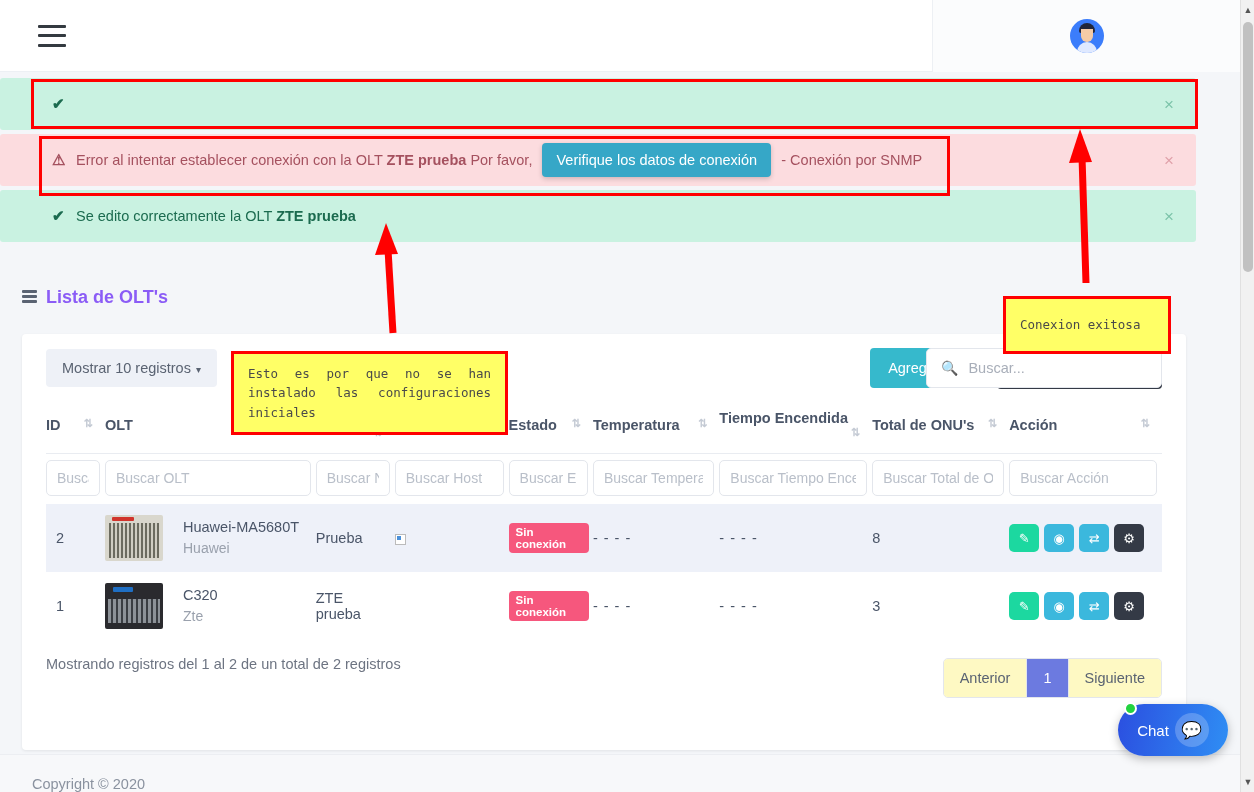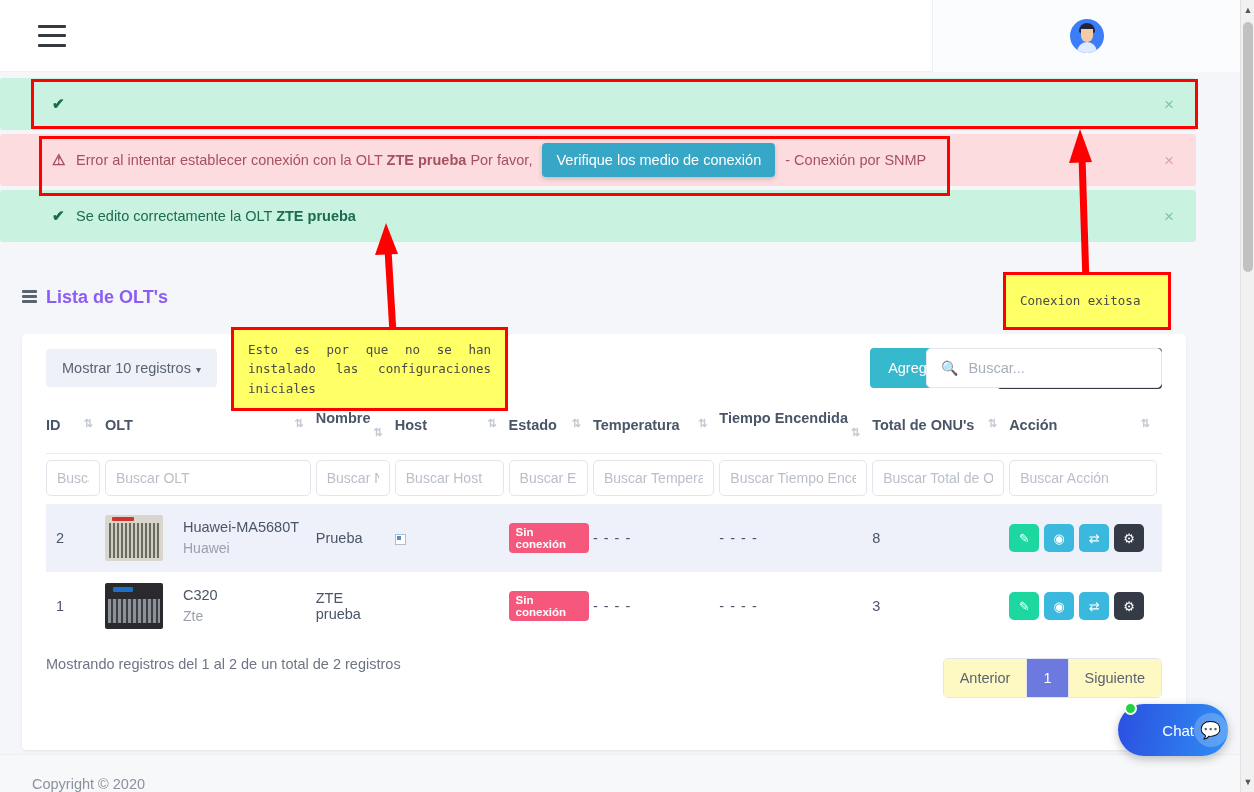--- a/index.html
+++ b/index.html
@@ -223,42 +223,42 @@
     background: #f7f8fa; border-top: 1px solid #eceef2;
     display: flex; align-items: flex-end; padding-left: 32px;
     font-size: 14.5px; color: #8a929f;
   }
 
   
   .chat-widget {
     position: absolute; right: 26px; bottom: 36px;
     width: 110px; height: 52px; border-radius: 26px;
     background: linear-gradient(100deg,#2b4fe0,#2f8ef4);
-    display: flex; align-items: center; justify-content: flex-end; 
+    display: flex; align-items: center; justify-content: center; gap: 6px;
     color: #fff; font-size: 15px; cursor: pointer;
     box-shadow: 0 3px 10px rgba(0,0,0,.25);
   }
   .chat-bubble {
     width: 34px; height: 34px; border-radius: 50%;
     background: rgba(255,255,255,.22);
     display: flex; align-items: center; justify-content: center; font-size: 17px;
   }
   .chat-dot {
     position: absolute; left: 6px; top: -2px; width: 13px; height: 13px;
     border-radius: 50%; background: #22d33f; border: 2px solid #fff;
   }
 
   
   .anno-box {
     position: absolute; border: 3px solid #ff0000; pointer-events: none;
   }
   .note {
     position: absolute; background: #ffff66; border: 3px solid #ff0000;
     font-family: "DejaVu Sans Mono", monospace; font-size: 12.5px;
-    color: #4a4a4a; padding: 10px 14px; line-height: 1.55; text-align: justify;
+    color: #4a4a4a; padding: 10px 14px; line-height: 1.55; text-align: justify; margin-top: 24px;
   }
   .arrow-svg { position: absolute; pointer-events: none; }
 </style>
 </head>
 <body>
 
 <div class="page">
 
   <div class="navbar">
     <div class="hamburger">
@@ -282,21 +282,21 @@
       <span class="ico">✔</span>
       <span class="close-x">×</span>
     </div>
 
     <div class="alert danger">
       <span class="ico">⚠</span>
       <span class="msg">
         <span>Error al intentar establecer conexión con la OLT</span>
         <b>ZTE prueba</b>
         <span>Por favor,</span>
-        <span class="btn-verify">Verifique los medio de conexión</span>
+        <span class="btn-verify">Verifique los datos de conexión</span>
         <span>- Conexión por SNMP</span>
       </span>
       <span class="close-x">×</span>
     </div>
 
     <div class="alert success">
       <span class="ico">✔</span>
       <span class="msg">
         <span>Se edito correctamente la OLT</span>
         <b>ZTE prueba</b>

